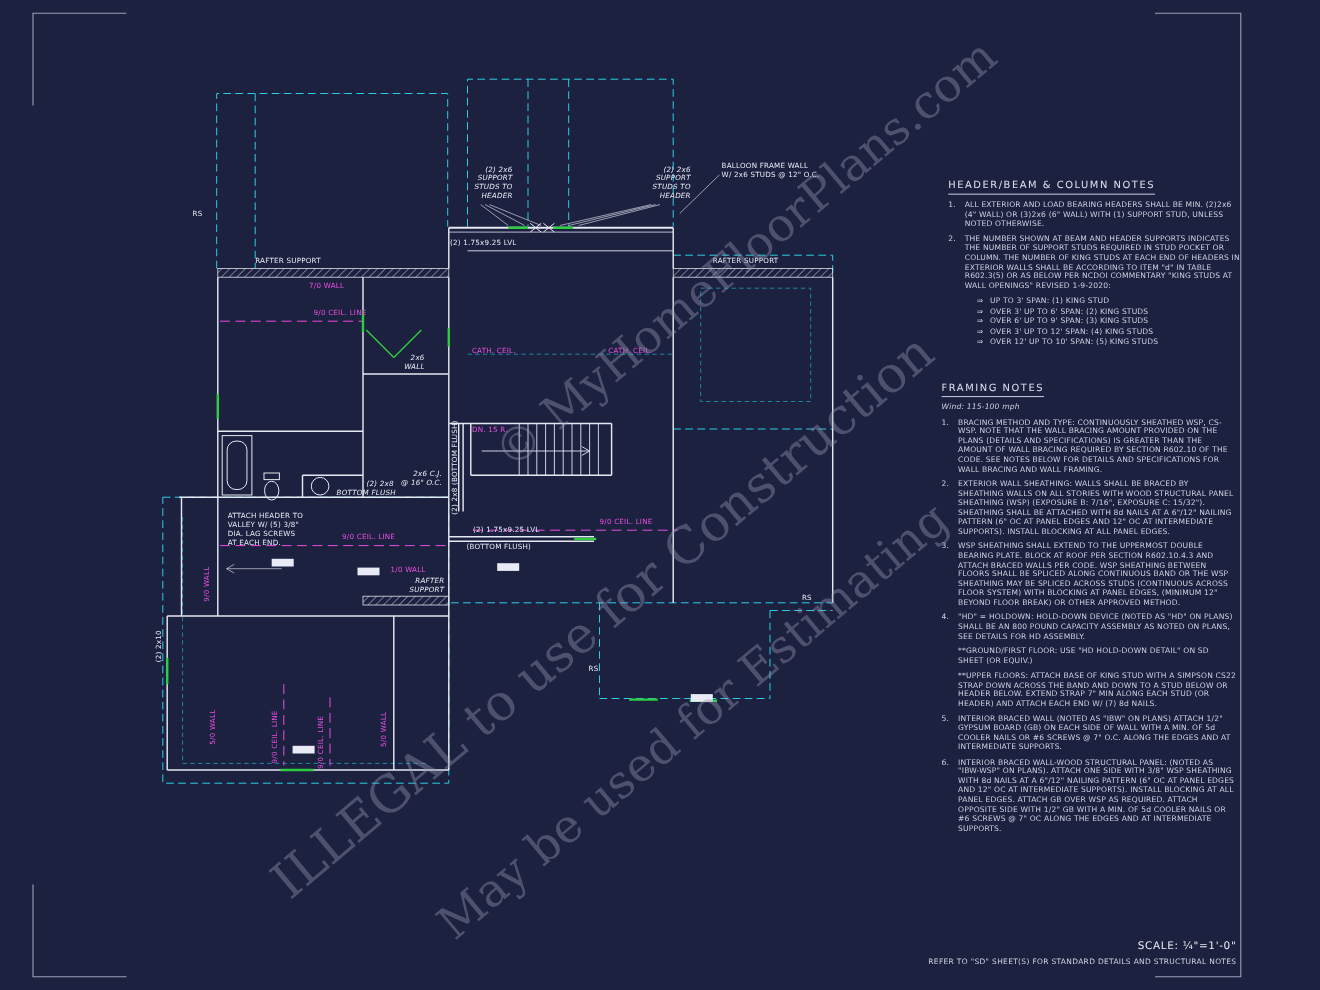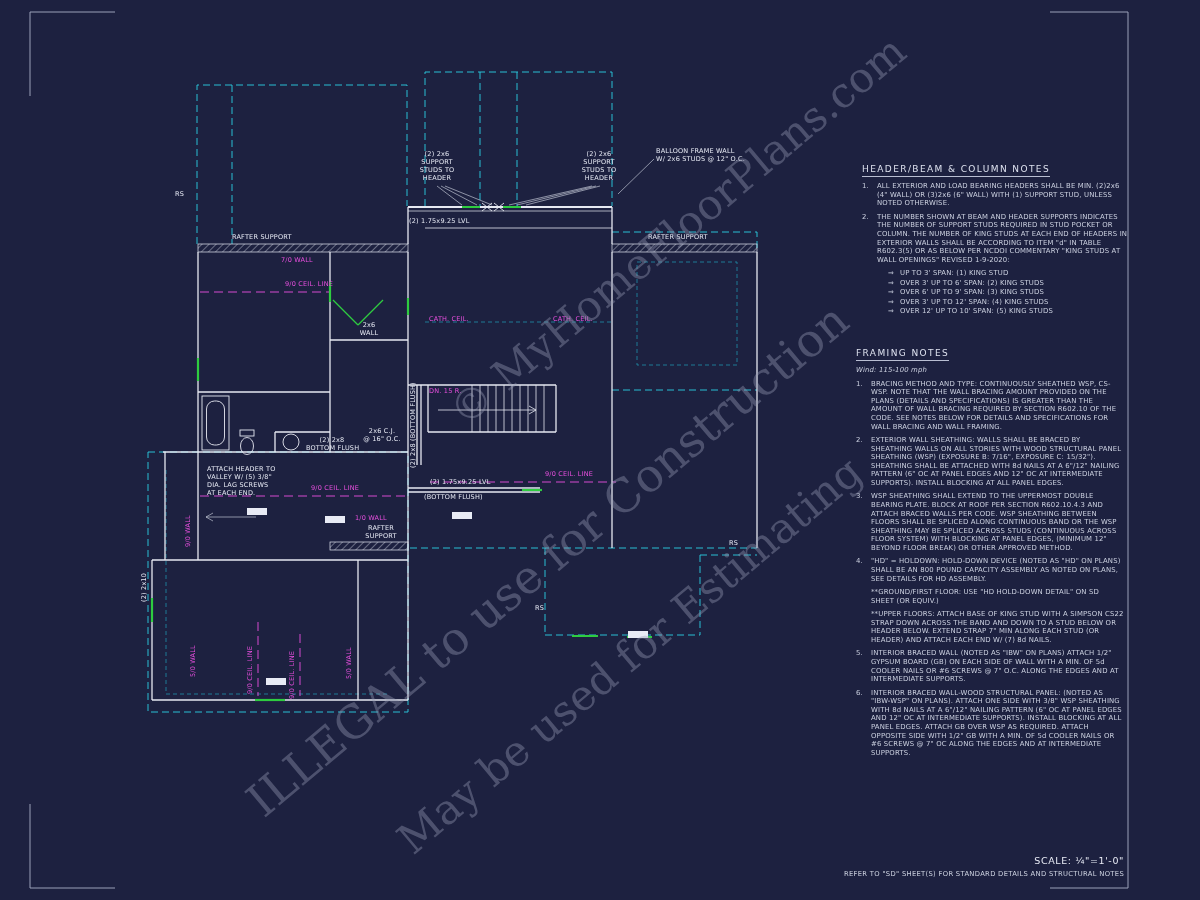--- a/index.html
+++ b/index.html
@@ -3,21 +3,21 @@
 <meta charset="utf-8">
 <style>
   html,body{margin:0;padding:0;background:#14182e;}
   .sheet{position:relative;width:1200px;height:900px;background:#1d2140;overflow:hidden;
          font-family:"DejaVu Sans",sans-serif;}
   svg{position:absolute;left:0;top:0;}
   
   .pl{position:absolute;font:6.5px/1.22 "DejaVu Sans",sans-serif;color:#e8ebf5;
       white-space:pre;letter-spacing:.2px;z-index:3;}
   .mag{color:#ea4fe0;}
-  .ctr{text-align:center;}
+  .ctr{text-align:right;font-style:italic;}
   .vert{transform:rotate(-90deg);transform-origin:0 0;}
   
   .notes{position:absolute;width:268px;color:#ccd1e0;font:6.9px/1.24 "DejaVu Sans",sans-serif;
          letter-spacing:.15px;z-index:3;}
   .note-title{display:inline-block;font-size:9px;letter-spacing:1.4px;color:#dde1ee;
               border-bottom:1px solid #b9bed2;padding-bottom:1px;margin-bottom:5px;margin-top:28px;}
   .wind{font-style:italic;margin:0 0 5px 0;}
   .note-item{display:flex;gap:5px;margin-bottom:5px;}
   .num{width:10px;flex:none;}
   .sub{margin-left:15px;}

